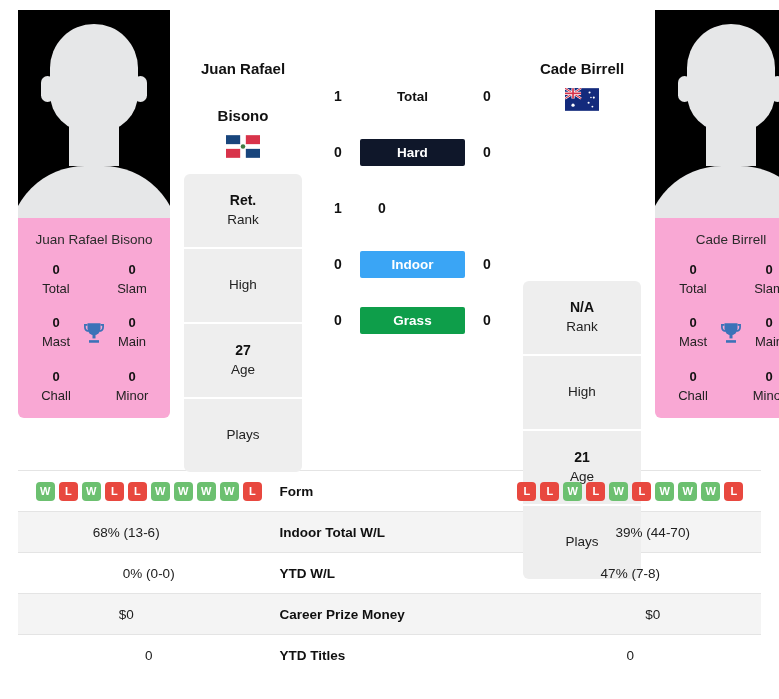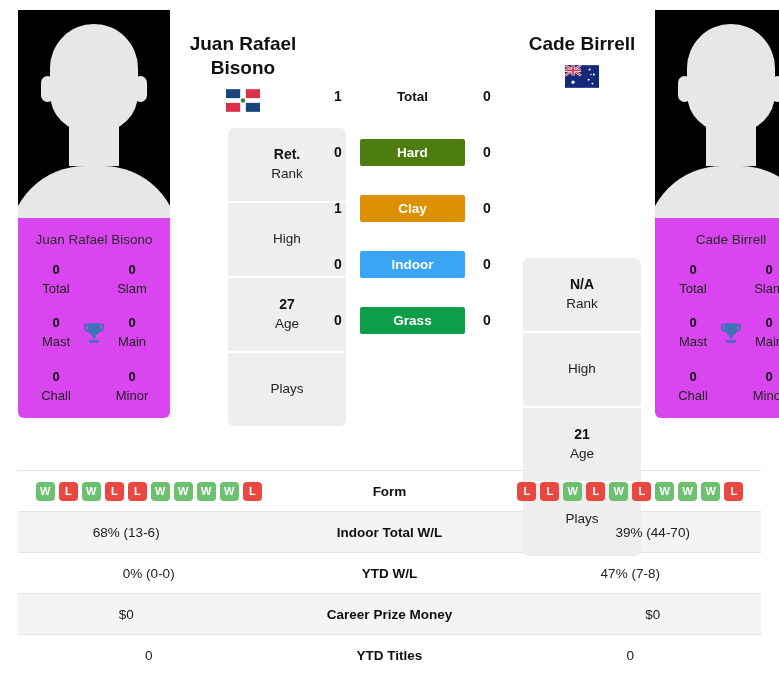--- a/index.html
+++ b/index.html
@@ -60,21 +60,21 @@
     left: 50%; bottom: -36px;
     transform: translateX(-50%);
     width: 170px; height: 88px;
     background: #e6e7e8;
     border-radius: 76px 76px 0 0;
   }
 
   
   .statcard {
     width: 152px;
-    background: #d946ef;
+    background: #f9a8d4;
     border-radius: 0 0 6px 6px;
     padding: 10px 0 14px 0;
     margin-top: 0px;
   }
   .statcard .pname {
     text-align: center;
     font-size: 13.5px;
     color: #2b2b2b;
     padding: 4px 4px 14px 4px;
   }
@@ -132,45 +132,45 @@
     font-weight: bold;
     color: #ffffff;
     padding: 6px 0;
     border-radius: 2px;
   }
   .surf-badge.plain { color: #111; background: transparent; font-weight: bold; }
 
   
   .name-head { text-align: center; padding-top: 22px; }
   .name-head .nm {
-    font-size: 19px;
+    font-size: 15px;
     font-weight: bold;
     color: #121212;
     line-height: 1.25;
+    margin-top: 28px;
   }
   .flag { margin: 9px auto 0 auto; width: 34px; height: 23px; display: block; }
 
   
   .table { padding: 0 18px; }
   .trow {
     display: flex;
     align-items: center;
     height: 41px;
     border-top: 1px solid #e4e4e4;
   }
   .trow.alt { background: #f4f4f4; gap: 45px; }
   .tcell-l, .tcell-r {
     flex: 1 1 0;
     text-align: center;
     font-size: 13.5px;
     color: #202020;
   }
   .tcell-c {
     flex: 0 0 220px;
-    text-align: center;
     font-size: 13.5px;
     font-weight: bold;
     color: #101010;
   }
   .form-strip { display: flex; gap: 4px; justify-content: center; }
   .fbadge {
     width: 19px; height: 19px;
     border-radius: 4px;
     color: #ffffff;
     font-size: 11px;
@@ -240,21 +240,21 @@
         <div class="nm">Bisono</div>
         <svg class="flag" viewBox="0 0 36 24">
           <rect x="0" y="0" width="36" height="24" fill="#ffffff"></rect>
           <rect x="0" y="0" width="15" height="9.5" fill="#18457c"></rect>
           <rect x="21" y="0" width="15" height="9.5" fill="#d8334a"></rect>
           <rect x="0" y="14.5" width="15" height="9.5" fill="#d8334a"></rect>
           <rect x="21" y="14.5" width="15" height="9.5" fill="#18457c"></rect>
           <circle cx="18" cy="12" r="2.4" fill="#3f7c42"></circle>
         </svg>
       </div>
-      <div class="midcard" style="margin-top:16px;margin-left:44px;">
+      <div class="midcard" style="margin-top:16px;">
         <div class="mid-seg">
           <div class="mid-val">Ret.</div>
           <div class="mid-lab">Rank</div>
         </div>
         <div class="mid-seg">
           <div class="mid-lab">High</div>
         </div>
         <div class="mid-seg">
           <div class="mid-val">27</div>
           <div class="mid-lab">Age</div>
@@ -272,30 +272,27 @@
           <div class="surf-num">1</div>
           <div class="surf-mid">
             <div class="surf-badge plain">Total</div>
           </div>
           <div class="surf-num">0</div>
         </div>
 
         <div class="surf-row">
           <div class="surf-num">0</div>
           <div class="surf-mid">
-            <div class="surf-badge" style="background:#4d7c0f">Hard</div>
+            <div class="surf-badge" style="background:#0f172a">Hard</div>
           </div>
           <div class="surf-num">0</div>
         </div>
 
         <div class="surf-row">
           <div class="surf-num">1</div>
-          <div class="surf-mid">
-            <div class="surf-badge" style="background:#dd9000">Clay</div>
-          </div>
           <div class="surf-num">0</div>
         </div>
 
         <div class="surf-row">
           <div class="surf-num">0</div>
           <div class="surf-mid">
             <div class="surf-badge" style="background:#3aa5f5">Indoor</div>
           </div>
           <div class="surf-num">0</div>
         </div>

